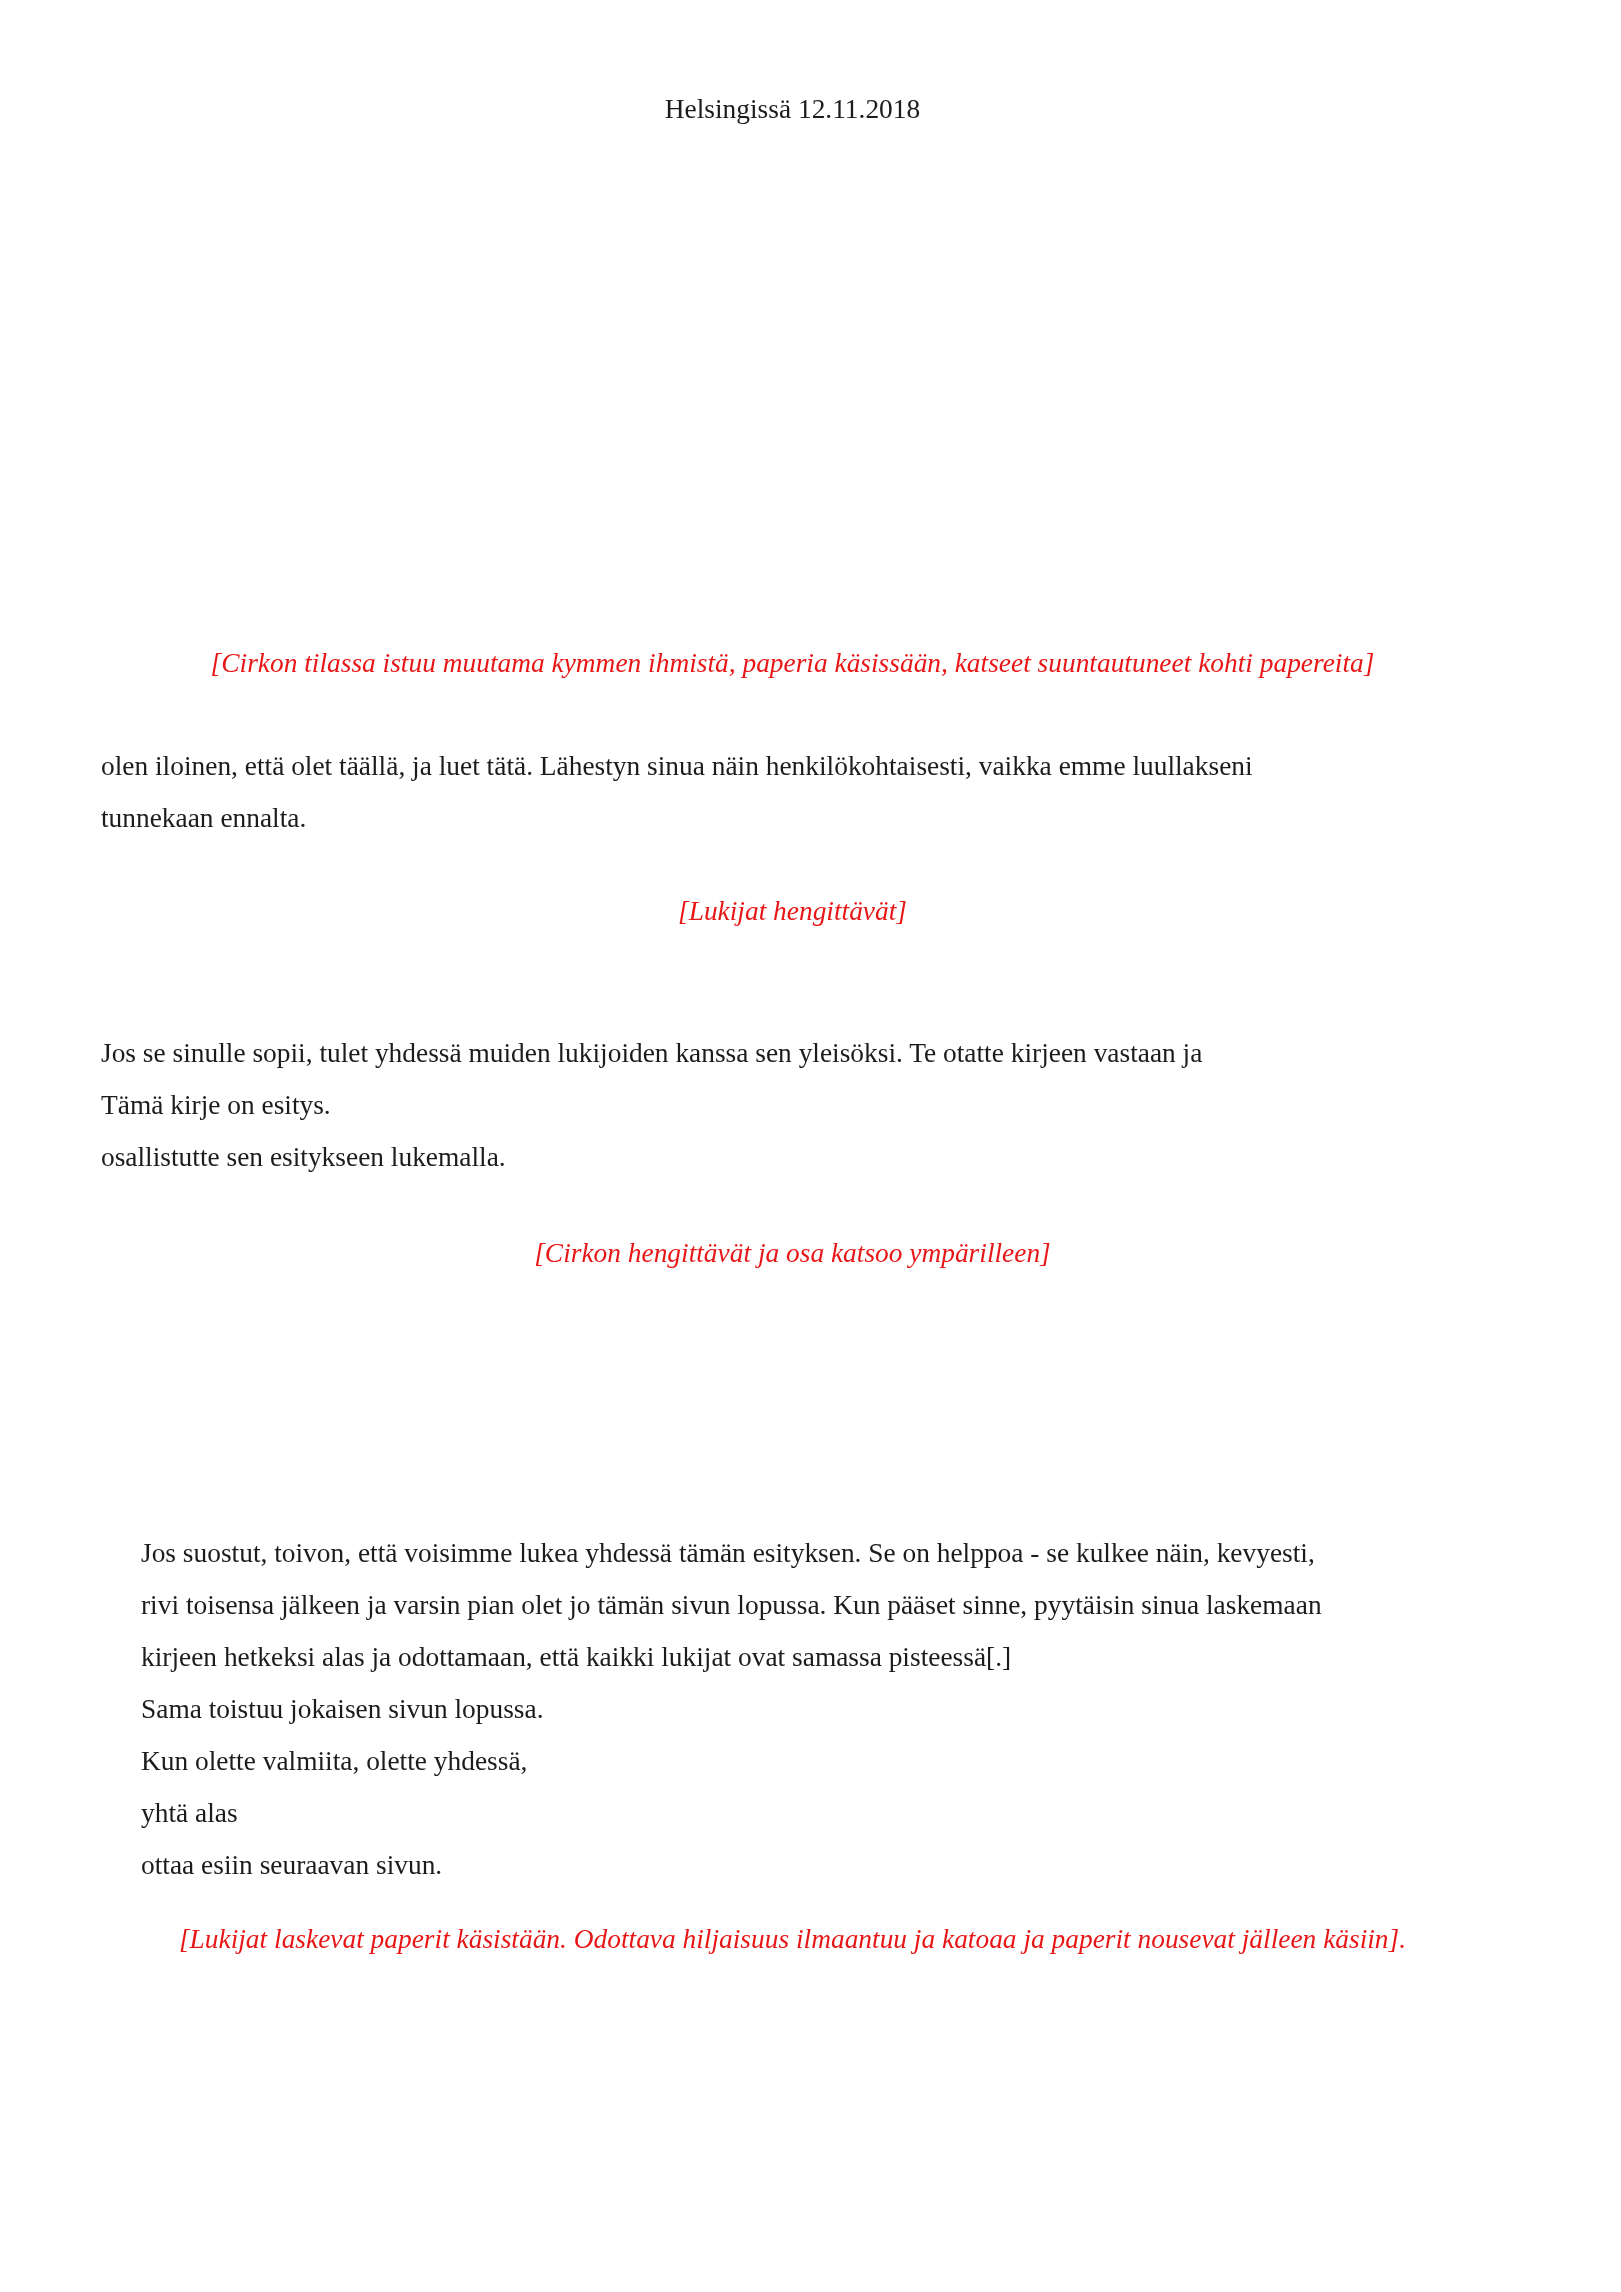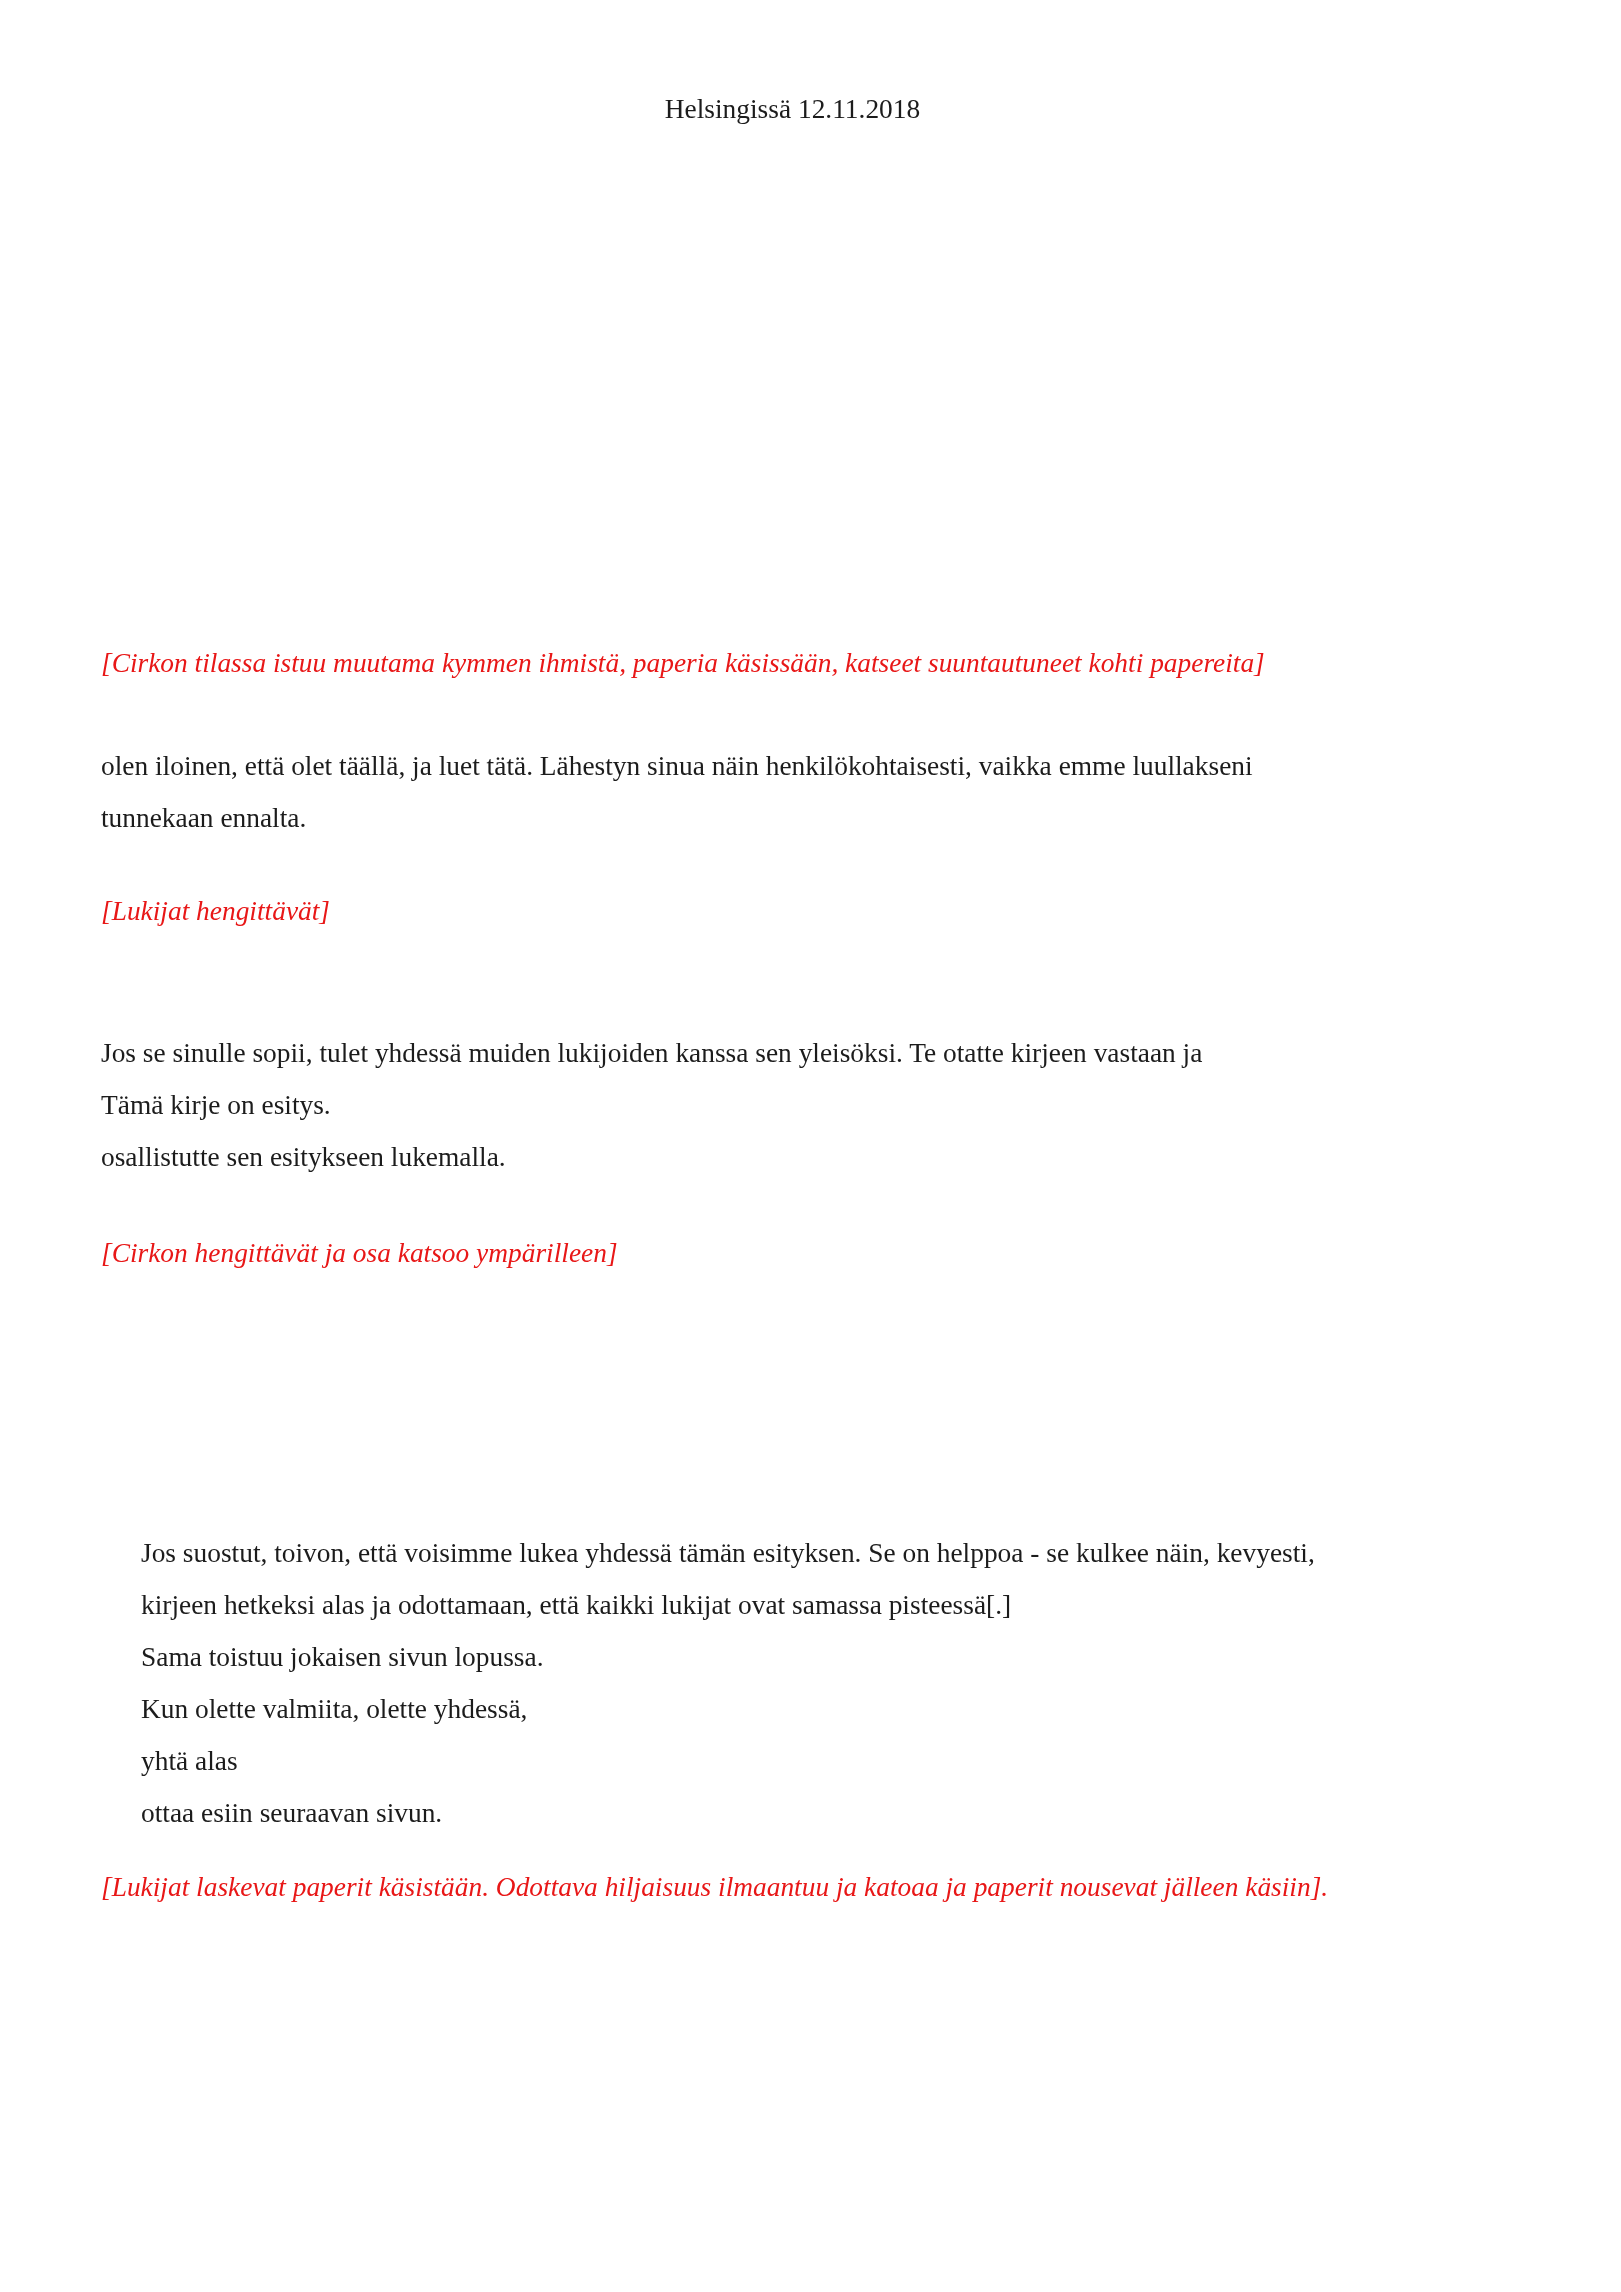--- a/index.html
+++ b/index.html
@@ -26,20 +26,21 @@
   .date-line {
     margin-top: 83px;
     text-align: center;
     line-height: 52px;
   }
   .stage {
     color: #e81717;
     font-style: italic;
     line-height: 52px;
     white-space: nowrap;
+    text-align: center;
   }
   .stage-opening   { margin-top: 502px; }
   .salutation      { margin-top: 144px; line-height: 52px; }
   .para1           { margin-top: 51px; }
   .stage-breath1   { margin-top: 41px; }
   .para2           { margin-top: 90px; }
   .stage-breath2   { margin-top: 44px; }
   .para3           { margin-top: 248px; margin-left: 40px; }
   .stage-closing   { margin-top: 21.6px; }
 </style>
@@ -63,20 +64,21 @@
   <div class="para2">
     <div class="line">Jos se sinulle sopii, tulet yhdessä muiden lukijoiden kanssa sen yleisöksi. Te otatte kirjeen vastaan ja</div>
     <div class="line">Tämä kirje on esitys.</div>
     <div class="line">osallistutte sen esitykseen lukemalla.</div>
   </div>
 
   <div class="stage stage-breath2">[Cirkon hengittävät ja osa katsoo ympärilleen]</div>
 
   <div class="para3">
     <div class="line">Jos suostut, toivon, että voisimme lukea yhdessä tämän esityksen. Se on helppoa - se kulkee näin, kevyesti,</div>
+    <div class="line">rivi toisensa jälkeen ja varsin pian olet jo tämän sivun lopussa. Kun pääset sinne, pyytäisin sinua laskemaan</div>
     <div class="line">kirjeen hetkeksi alas ja odottamaan, että kaikki lukijat ovat samassa pisteessä[.]</div>
     <div class="line">Sama toistuu jokaisen sivun lopussa.</div>
     <div class="line">Kun olette valmiita, olette yhdessä,</div>
     <div class="line">yhtä alas</div>
     <div class="line">ottaa esiin seuraavan sivun.</div>
   </div>
 
   <div class="stage stage-closing">[Lukijat laskevat paperit käsistään. Odottava hiljaisuus ilmaantuu ja katoaa ja paperit nousevat jälleen käsiin].</div>
 
 </div>

